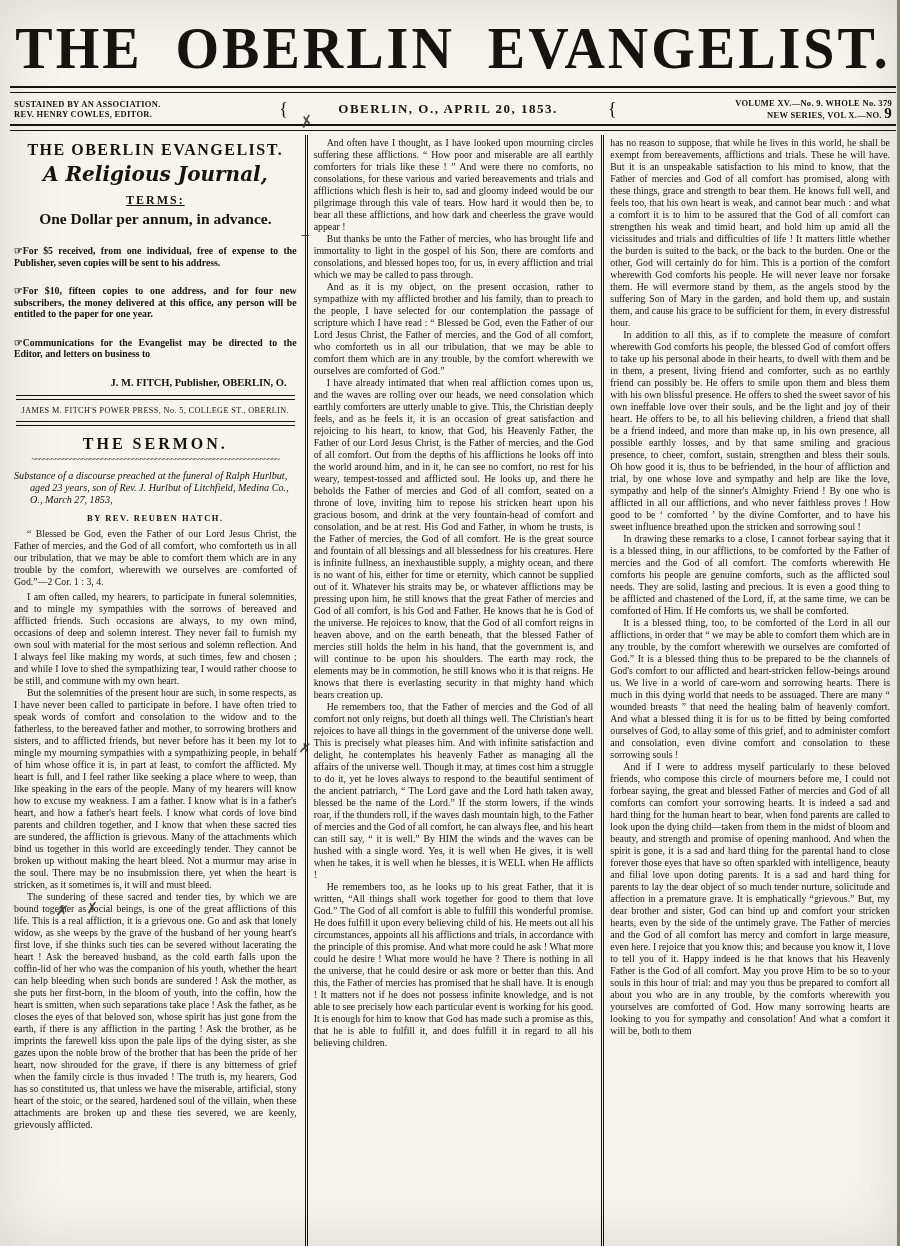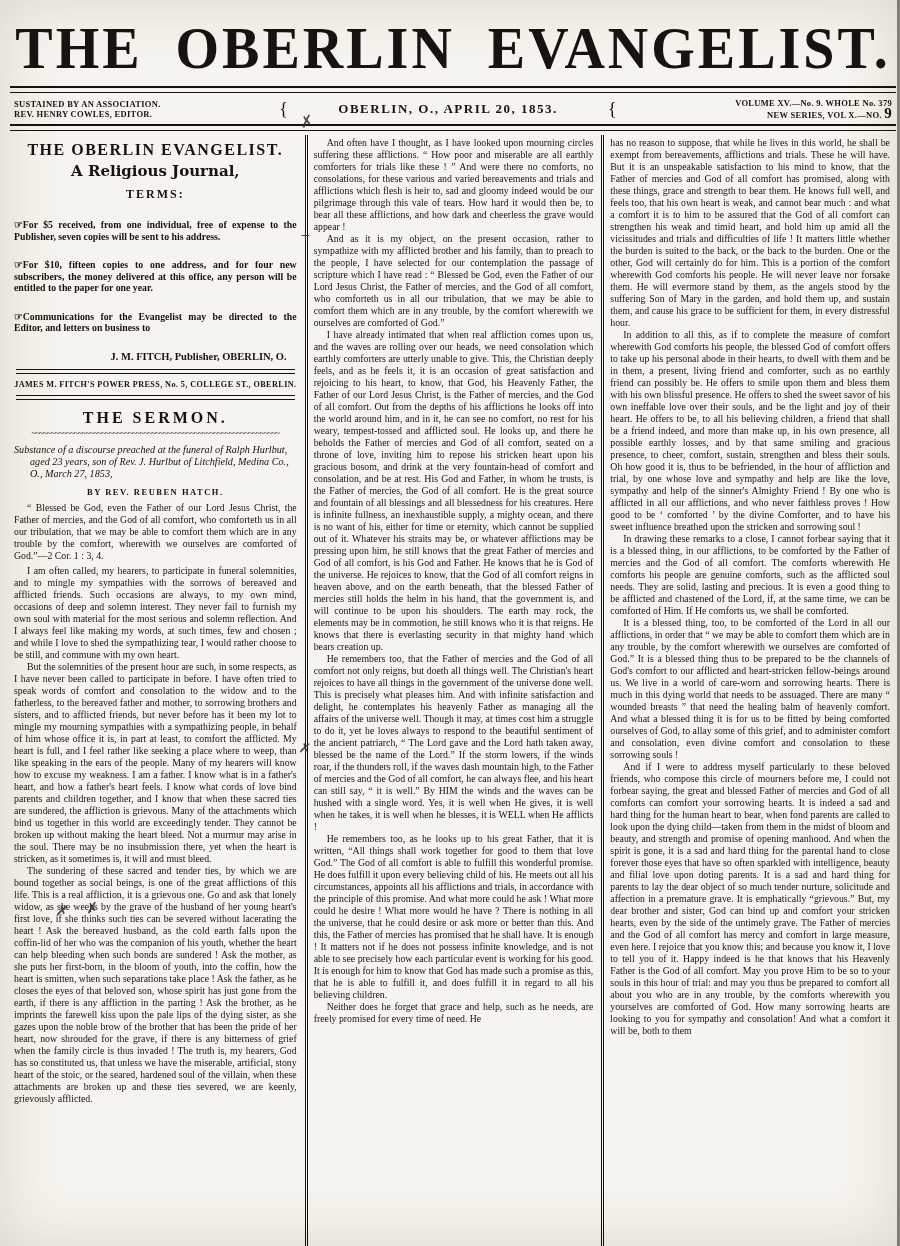--- a/index.html
+++ b/index.html
@@ -22,27 +22,27 @@
   .dl-side{font-size:8.5px;line-height:10px;font-weight:bold;letter-spacing:.3px;}
   .dl-left{text-align:left;width:215px;}
   .dl-right{text-align:right;width:225px;}
   .brace{font-size:18px;font-weight:normal;color:#17120e;}
   .dl-center{font-size:13px;font-weight:bold;letter-spacing:1.5px;white-space:nowrap;}
   .big-nine{font-size:15px;font-weight:bold;}
   .columns{display:flex;align-items:stretch;margin-top:4px;height:1118px;overflow:hidden;}
   .col{width:33.333%;box-sizing:border-box;padding:2px 8px 0 6px;}
   .col + .col{border-left:3px double #17120e;}
   .journal-header{text-align:center;font-size:16px;font-weight:bold;letter-spacing:1.5px;margin:4px 0 3px 0;white-space:nowrap;}
-  .journal-subtitle{text-align:center;font-family:"DejaVu Serif", serif;font-weight:bold;font-size:15px;margin:0 0 7px 0;}
+  .journal-subtitle{text-align:center;font-family:"DejaVu Serif", serif;font-weight:bold;font-style:italic;font-size:20px;margin:0 0 7px 0;}
   .publish-note{font-size:9.8px;line-height:11.5px;text-align:justify;text-indent:13px;margin:0;font-weight:bold;}
-  .terms-label{text-align:center;font-size:12px;font-weight:bold;letter-spacing:2px;margin:6px 0 2px 0;}
+  .terms-label{text-align:center;font-size:12px;font-weight:bold;letter-spacing:2px;margin:6px 0 2px 0;text-decoration:underline;}
   .terms-value{text-align:center;font-size:15.5px;font-weight:bold;margin:2px 0 6px 0;white-space:nowrap;}
   .notice{font-size:9.8px;line-height:11.5px;text-align:justify;margin:17px 0;font-weight:bold;}
   .pub-sig{text-align:right;font-size:10.5px;font-weight:bold;padding-right:10px;margin:2px 0 7px 0;}
-  .press-line{text-align:center;font-size:8.2px;font-weight:bold;letter-spacing:.4px;margin:6px 0;white-space:nowrap;}
+  .press-line{text-align:center;font-size:8.2px;font-weight:normal;letter-spacing:.4px;margin:6px 0;white-space:nowrap;}
   .sermon-heading{text-align:center;font-size:16px;font-weight:bold;letter-spacing:3px;margin:9px 0 3px 0;}
   .wavy{text-align:center;font-size:9px;line-height:7px;letter-spacing:-1px;margin:0 0 7px 0;white-space:nowrap;overflow:hidden;color:#17120e;}
   .sermon-intro{font-style:italic;font-size:10.2px;line-height:12.2px;margin:4px 0 2px 0;padding-left:16px;text-indent:-16px;}
   .byline{text-align:center;font-size:8.5px;font-weight:bold;letter-spacing:1.5px;margin:7px 0 5px 0;}
   .body{font-size:9.8px;line-height:12px;text-align:justify;text-indent:13px;margin:0;}
   .noindent{text-indent:0;}
   .scripture{margin-bottom:3px;}
   .pen{position:absolute;font-family:"DejaVu Sans", sans-serif;color:#33302b;opacity:.85;}
 </style>
 </head>
@@ -71,44 +71,45 @@
   </div>
 
   <div class="rule-double"></div>
 
   <main class="columns">
 
     <section class="col">
       <div class="journal-header">THE OBERLIN EVANGELIST.</div>
       <div class="journal-subtitle">A Religious Journal,</div>
       <div class="terms-label">TERMS:</div>
+      <div class="terms-value">One Dollar per annum, in advance.</div>
       <p class="notice">☞For $5 received, from one individual, free of expense to the Publisher, seven copies will be sent to his address.</p>
       <p class="notice">☞For $10, fifteen copies to one address, and for four new subscribers, the money delivered at this office, any person will be entitled to the paper for one year.</p>
       <p class="notice">☞Communications for the Evangelist may be directed to the Editor, and letters on business to</p>
       <div class="pub-sig">J. M. FITCH, Publisher, OBERLIN, O.</div>
       <div class="rule-thin"></div>
       <div class="press-line">JAMES M. FITCH'S POWER PRESS, No. 5, COLLEGE ST., OBERLIN.</div>
       <div class="rule-thin"></div>
       <div class="sermon-heading">THE SERMON.</div>
       <div class="wavy">~~~~~~~~~~~~~~~~~~~~~~~~~~~~~~~~~~~~~~~~~~~~~~~~~~~~~~~~~~~~~~~~</div>
       <p class="sermon-intro">Substance of a discourse preached at the funeral of Ralph Hurlbut, aged 23 years, son of Rev. J. Hurlbut of Litchfield, Medina Co., O., March 27, 1853,</p>
       <div class="byline">BY REV. REUBEN HATCH.</div>
       <p class="body scripture">“ Blessed be God, even the Father of our Lord Jesus Christ, the Father of mercies, and the God of all comfort, who comforteth us in all our tribulation, that we may be able to comfort them which are in any trouble by the comfort, wherewith we ourselves are comforted of God.”—2 Cor. 1 : 3, 4.</p>
       <p class="body">I am often called, my hearers, to participate in funeral solemnities, and to mingle my sympathies with the sorrows of bereaved and afflicted friends.  Such occasions are always, to my own mind, occasions of deep and solemn interest.  They never fail to furnish my own soul with material for the most serious and solemn reflection. And I always feel like making my words, at such times, few and chosen ; and while I love to shed the sympathizing tear, I would rather choose to be still, and commune with my own heart.</p>
       <p class="body">But the solemnities of the present hour are such, in some respects, as I have never been called to participate in before.  I have often tried to speak words of comfort and consolation to the widow and to the fatherless, to the bereaved father and mother, to sorrowing brothers and sisters, and to afflicted friends, but never before has it been my lot to mingle my mourning sympathies with a sympathizing people, in behalf of him whose office it is, in part at least, to comfort the afflicted.  My heart is full, and I feel rather like seeking a place where to weep, than like speaking in the ears of the people.  Many of my hearers will know how to excuse my weakness.  I am a father.  I know what is in a father's heart, and how a father's heart feels.  I know what cords of love bind parents and children together, and I know that when these sacred ties are sundered, the affliction is grievous.  Many of the attachments which bind us together in this world are exceedingly tender.  They cannot be broken up without making the heart bleed.  Not a murmur may arise in the soul.  There may be no insubmission there, yet when the heart is stricken, as it sometimes is, it will and must bleed.</p>
       <p class="body">The sundering of these sacred and tender ties, by which we are bound together as social beings, is one of the great afflictions of this life.  This is a real affliction, it is a grievous one.  Go and ask that lonely widow, as she weeps by the grave of the husband of her young heart's first love, if she thinks such ties can be severed without lacerating the heart !  Ask the bereaved husband, as the cold earth falls upon the coffin-lid of her who was the companion of his youth, whether the heart can help bleeding when such bonds are sundered !  Ask the mother, as she puts her first-born, in the bloom of youth, into the coffin, how the heart is smitten, when such separations take place !  Ask the father, as he closes the eyes of that beloved son, whose spirit has just gone from the earth, if there is any affliction in the parting !  Ask the brother, as he imprints the farewell kiss upon the pale lips of the dying sister, as she gazes upon the noble brow of the brother that has been the pride of her heart, now shrouded for the grave, if there is any bitterness of grief when the family circle is thus invaded !  The truth is, my hearers, God has so constituted us, that unless we have the miserable, artificial, stony heart of the stoic, or the seared, hardened soul of the villain, when these attachments are broken up and these ties severed, we are keenly, grievously afflicted.</p>
     </section>
 
     <section class="col">
       <p class="body">And often have I thought, as I have looked upon mourning circles suffering these afflictions.  “ How poor and miserable are all earthly comforters for trials like these ! ”  And were there no comforts, no consolations, for these various and varied bereavements and trials and afflictions which flesh is heir to, sad and gloomy indeed would be our pilgrimage through this vale of tears.  How hard it would then be, to bear all these afflictions, and how dark and cheerless the grave would appear !</p>
+      <p class="body">But thanks be unto the Father of mercies, who has brought life and immortality to light in the gospel of his Son, there are comforts and consolations, and blessed hopes too, for us, in every affliction and trial which we may be called to pass through.</p>
       <p class="body">And as it is my object, on the present occasion, rather to sympathize with my afflicted brother and his family, than to preach to the people, I have selected for our contemplation the passage of scripture which I have read : “ Blessed be God, even the Father of our Lord Jesus Christ, the Father of mercies, and the God of all comfort, who comforteth us in all our tribulation, that we may be able to comfort them which are in any trouble, by the comfort wherewith we ourselves are  comforted of God.”</p>
       <p class="body">I have already intimated that when real affliction comes upon us, and the waves are rolling over our heads, we need consolation which earthly comforters are utterly unable to give.  This, the Christian deeply feels, and as he feels it, it is an occasion of great satisfaction and rejoicing to his heart, to know, that God, his Heavenly Father, the Father of our Lord Jesus Christ, is the Father of mercies, and the God of all comfort.  Out from the depths of his afflictions he looks off into the world around him, and in it, he can see no comfort, no rest for his weary, tempest-tossed and afflicted soul.  He looks up, and there he beholds the Father of mercies and God of all comfort, seated on a throne of love, inviting him to repose his stricken heart upon his gracious bosom, and drink at the very fountain-head of comfort and consolation, and be at rest. His God and Father, in whom he trusts, is the Father of mercies, the God of all comfort.  He is the great source and fountain of all blessings and all blessedness for his creatures.  Here is infinite fullness, an inexhaustible supply, a mighty ocean, and there is no want of his, either for time or eternity, which cannot be supplied out of it. Whatever his straits may be, or whatever afflictions may be pressing upon him, he still knows that the great Father of mercies and God of all comfort, is his God and Father.  He knows that he is God of the universe.  He rejoices to know, that the God of all comfort reigns in heaven above, and on the earth beneath, that the blessed Father of mercies still holds the helm in his hand, that the government is, and will continue to be upon his shoulders.  The earth may rock, the elements may be in commotion, he still knows who it is that reigns.  He knows that there is everlasting security in that mighty hand which bears creation up.</p>
       <p class="body">He remembers too, that the Father of mercies and the God of all comfort not only reigns, but doeth all things well.  The Christian's heart rejoices to have all things in the government of the universe done well.  This is precisely what pleases him.  And with infinite satisfaction and delight, he contemplates his heavenly Father as managing all the affairs of the universe well.  Though it may, at times cost him a struggle to do it, yet he loves always to respond to the beautiful sentiment of the ancient patriarch, “ The Lord gave and the Lord hath taken away, blessed be the name of the Lord.”  If the storm lowers, if the winds roar, if the thunders roll, if the waves dash mountain high, to the Father of mercies and the God of all comfort, he can always flee, and his heart can still say, “ it is well.”  By HIM the winds and the waves can be hushed with a single word.  Yes, it is well when He gives, it is well when he takes, it is well when he blesses, it is WELL when He afflicts !</p>
       <p class="body">He remembers too, as he looks up to his great Father, that it is written, “All things shall work together for good to them that love God.”  The God of all comfort is able to fulfill this wonderful promise.  He does fulfill it upon every believing child of his.  He meets out all his circumstances, appoints all his afflictions and trials, in accordance with the principle of this promise.  And what more could he ask !  What more could he desire ! What more would he have ?  There is nothing in all the universe, that he could desire or ask more or better than this.  And this, the Father of mercies has promised that he shall have.  It is enough !  It matters not if he does not possess infinite knowledge, and is not able to see precisely how each particular event is working for his good.  It is enough for him to know that God has made such a promise as this, that he is able to fulfill it, and does fulfill it in regard to all his believing children.</p>
-      <p class="body">Neither does he forget that grace and help, such as he needs, are freely promised for every time of need.  He</p>
     </section>
 
     <section class="col">
       <p class="body noindent">has no reason to suppose, that while he lives in this world, he shall be exempt from bereavements, afflictions and trials.  These he will have.  But it is an unspeakable satisfaction to his mind to know, that the Father of mercies and God of all comfort has promised, along with these things, grace and strength to bear them.  He knows full well, and feels too, that his own heart is weak, and cannot bear much : and what a comfort it is to him to be assured that the God of all comfort can strengthen his weak and timid heart, and hold him up amid all the vicissitudes and trials and difficulties of life ! It matters little whether the burden is suited to the back, or the back to the burden.  One or the other, God will certainly do for him.  This is a portion of the comfort wherewith God comforts his people.  He will never leave nor forsake them.  He will evermore stand by them, as the angels stood by the suffering Son of Mary in the garden, and hold them up, and sustain them, and cause his grace to be sufficient for them, in every distressful hour.</p>
       <p class="body">In addition to all this, as if to complete the measure of comfort wherewith God comforts his people, the blessed God of comfort offers to take up his personal abode in their hearts, to dwell with them and be in them, a present, living friend and comforter, such as no earthly friend can possibly be.  He offers to smile upon them and bless them with his own blissful presence.  He offers to shed the sweet savor of his own ineffable love over their souls, and be the light and joy of their heart.  He offers to be, to all his believing children, a friend that shall be a friend indeed, and more than make up, in his own presence, all possible earthly losses, and by that same smiling and gracious presence, to cheer, comfort, sustain, strengthen and bless their souls.  Oh how good it is, thus to be befriended, in the hour of affliction and trial, by one whose love and sympathy and help are like the love, sympathy and help of the sinner's Almighty Friend !  By one who is afflicted in all our afflictions, and who never faithless proves !  How good to be ‘ comforted ’ by the divine Comforter, and to have his sweet influence breathed upon the stricken and sorrowing soul !</p>
       <p class="body">In drawing these remarks to a close, I cannot forbear saying that it is a blessed thing, in our afflictions, to be comforted by the Father of mercies and the God of all comfort.  The comforts wherewith He comforts his people are genuine comforts, such as the afflicted soul needs.  They are solid, lasting and precious.  It is even a good thing to be afflicted and chastened of the Lord, if, at the same time, we can be comforted of Him.  If He comforts us, we shall be comforted.</p>
       <p class="body">It is a blessed thing, too, to be comforted of the Lord in all our afflictions, in order that “ we may be able to comfort them which are in any trouble, by the comfort wherewith we ourselves are comforted of God.”  It is a blessed thing thus to be prepared to be the channels of God's comfort to our afflicted and heart-stricken fellow-beings around us.  We live in a world of care-worn and sorrowing hearts.  There is much in this dying world that needs to be assuaged.  There are many “ wounded breasts ” that need the healing balm of heavenly comfort.  And what a blessed thing it is for us to be fitted by being comforted ourselves of God, to allay some of this grief, and to administer comfort and consolation, even divine comfort and consolation to these sorrowing souls !</p>
       <p class="body">And if I were to address myself particularly to these beloved friends, who compose this circle of mourners before me, I could not forbear saying, the great and blessed Father of mercies and God of all comforts can comfort your sorrowing hearts.  It is indeed a sad and hard thing for the human heart to bear, when fond parents are called to look upon the dying child—taken from them in the midst of bloom and beauty, and strength and promise of opening manhood.  And when the spirit is gone, it is a sad and hard thing for the parental hand to close forever those eyes that have so often sparkled with intelligence, beauty and filial love upon doting parents.  It is a sad and hard thing for parents to lay the dear object of so much tender nurture, solicitude and affection in a premature grave.  It is emphatically “grievous.”  But, my dear brother and sister, God can bind up and comfort your stricken hearts, even by the side of the untimely grave. The Father of mercies and the God of all comfort has mercy and comfort in large measure, even here.  I rejoice that you know this; and because you know it, I love to tell you of it.  Happy indeed is he that knows that his Heavenly Father is the God of all comfort.  May you prove Him to be so to your souls in this hour of trial: and may you thus be prepared to comfort all about you who are in any trouble, by the comforts wherewith you yourselves are comforted of God.  How many sorrowing hearts are looking to you for sympathy and consolation!  And what a comfort it will be, both to them</p>
     </section>
 

